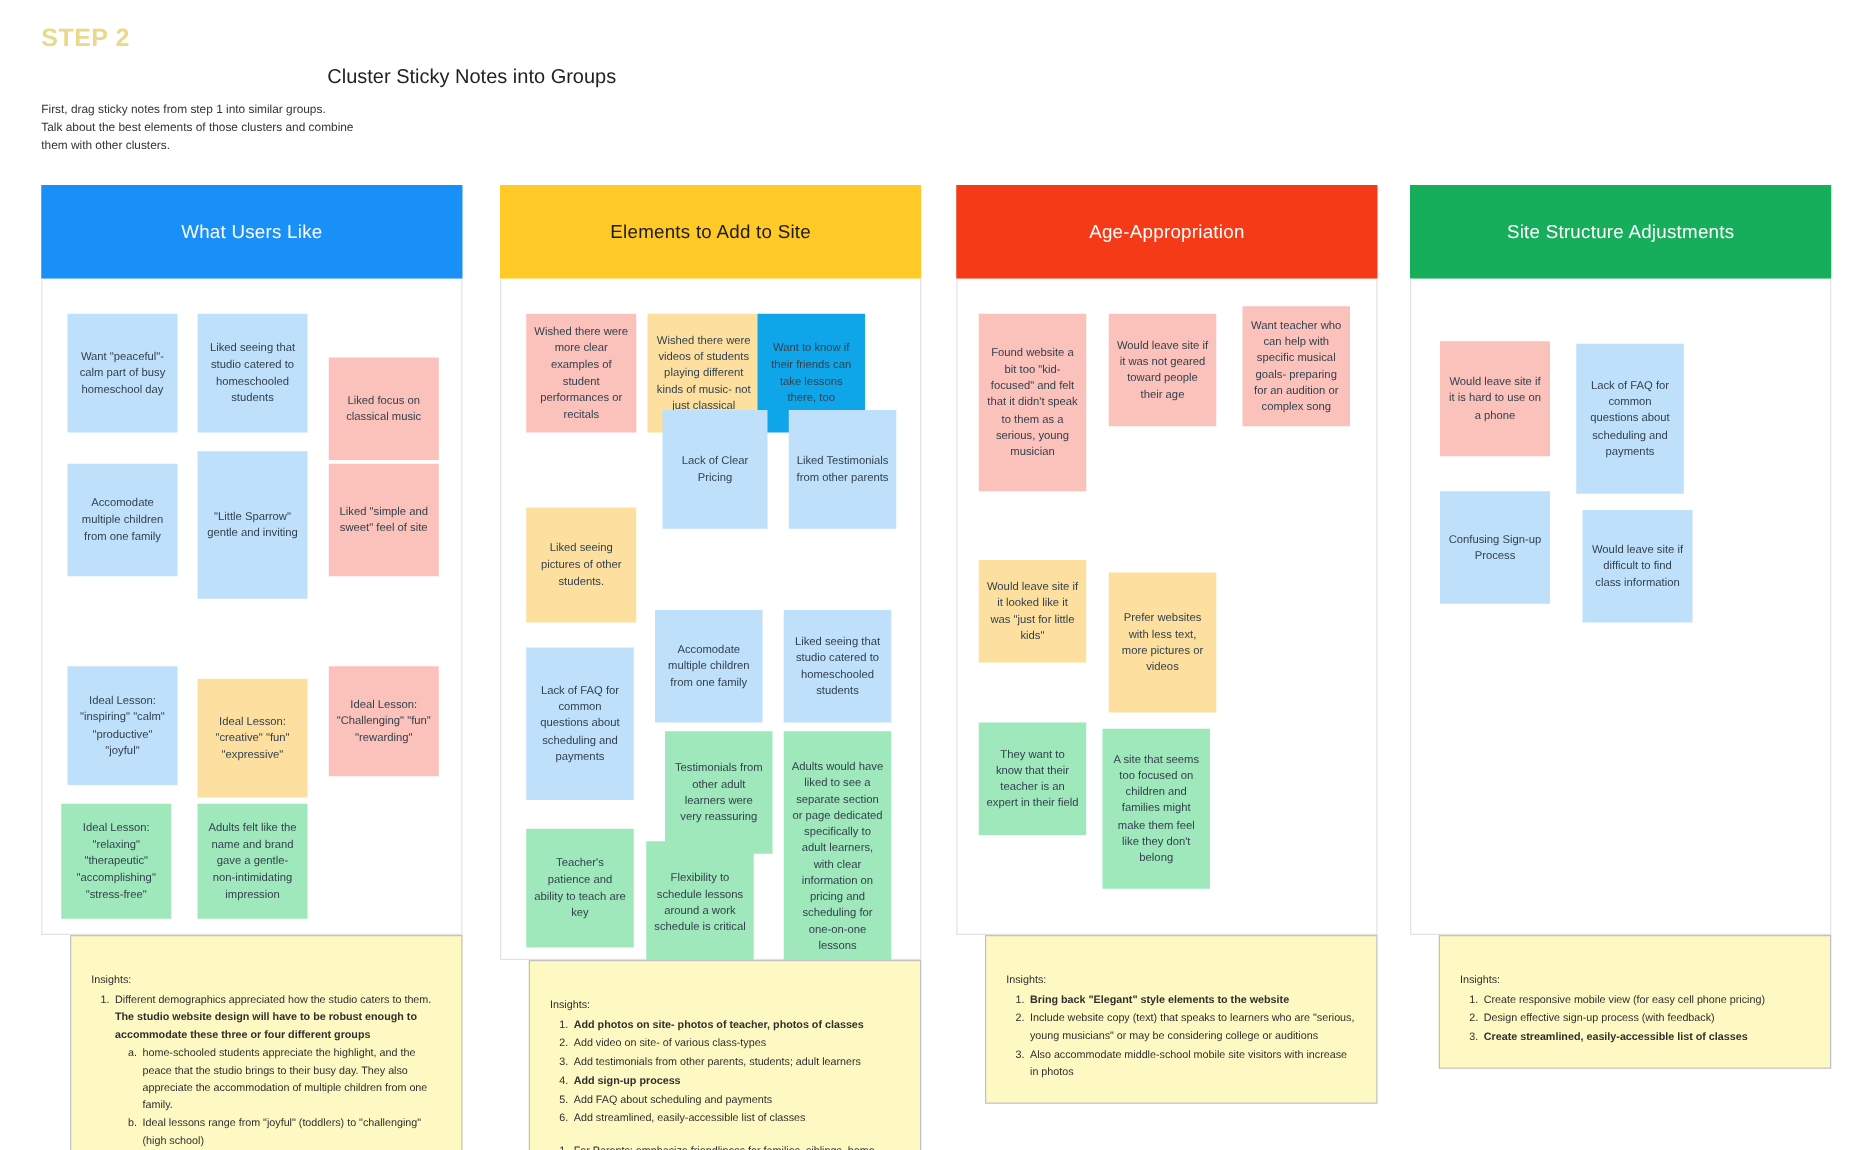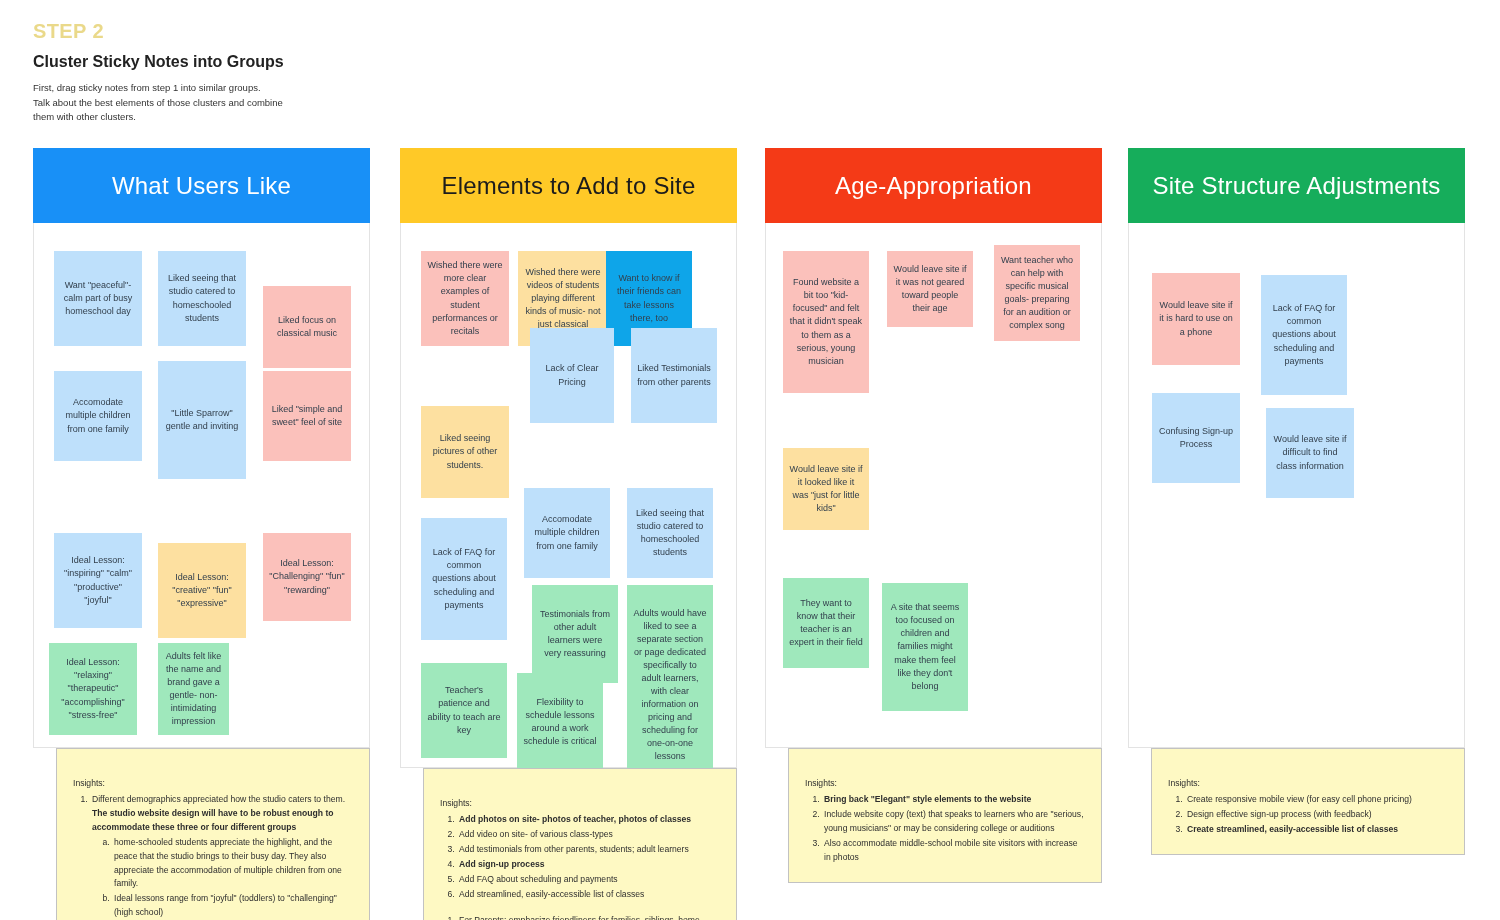--- a/index.html
+++ b/index.html
@@ -13,30 +13,30 @@
   }
   #page { position: relative; width: 1500px; height: 920px; }
 
   
   .hdr { position: absolute; left: 33px; top: 20px; width: 460px; }
   .step-kicker {
     font-size: 20px; font-weight: bold; letter-spacing: .4px;
     color: #ead98a; margin: 0 0 10px 0;
   }
   .step-title {
-    font-size: 16px; font-weight: bold; color: #222; margin: 0 0 10px 0;
+    font-size: 16px; font-weight: normal; color: #222; margin: 0 0 10px 0; text-align: right;
   }
   .step-desc { font-size: 9.5px; line-height: 1.55; color: #333; }
   .step-desc div { white-space: nowrap; }
 
   
   .col { position: absolute; top: 148px; width: 337px; }
   .col-head {
     height: 75px; display: flex; align-items: center; justify-content: center;
-    color: #ffffff; font-size: 24px; letter-spacing: .2px;
+    color: #ffffff; font-size: 15px; letter-spacing: .2px;
   }
   .col-head.dark { color: #1c1c1c; }
   .notes-pane {
     position: relative; background: #ffffff;
     border: 1px solid #e3e3e3; border-top: none;
   }
   .note {
     position: absolute;
     display: flex; align-items: center; justify-content: center;
     text-align: center;
@@ -101,21 +101,21 @@
           </div>
           <div class="note" style="left: 124px; top: 320px; width: 88px; height: 95px; background: rgb(253, 224, 160);">
             <span>Ideal Lesson: "creative" "fun" "expressive"</span>
           </div>
           <div class="note" style="left: 229px; top: 310px; width: 88px; height: 88px; background: rgb(251, 193, 187);">
             <span>Ideal Lesson: "Challenging" "fun" "rewarding"</span>
           </div>
           <div class="note" style="left: 15px; top: 420px; width: 88px; height: 92px; background: rgb(159, 232, 188);">
             <span>Ideal Lesson: "relaxing" "therapeutic" "accomplishing" "stress-free"</span>
           </div>
-          <div class="note" style="left: 124px; top: 420px; width: 71px; height: 92px; background: rgb(159, 232, 188);">
+          <div class="note" style="left: 124px; top: 420px; width: 88px; height: 92px; background: rgb(159, 232, 188);">
             <span>Adults felt like the name and brand gave a gentle- non-intimidating impression</span>
           </div>
         </div>
         <div class="insights">
           <div class="ins-label">Insights:</div>
           <ol>
             <li>Different demographics appreciated how the studio caters to them. <b>The studio website design will have to be robust enough to accommodate these three or four different groups</b><ol class="alpha">
                 <li>home-schooled students appreciate the highlight, and the peace that the studio brings to their busy day. They also appreciate the accommodation of multiple children from one family.</li>
                 <li>Ideal lessons range from "joyful" (toddlers) to "challenging" (high school)</li>
               </ol></li>
@@ -180,28 +180,31 @@
             <li>For Parents: emphasize friendliness for families, siblings, home-schooled students</li>
           </ol>
         </div>
       </div>
       <div class="col" style="left: 765px;">
         <div class="col-head" style="background: rgb(244, 58, 23);">Age-Appropriation</div>
         <div class="notes-pane" style="height: 525px;">
           <div class="note" style="left: 17px; top: 28px; width: 86px; height: 142px; background: rgb(251, 193, 187);">
             <span>Found website a bit too "kid-focused" and felt that it didn't speak to them as a serious, young musician</span>
           </div>
-          <div class="note" style="left: 121px; top: 28px; width: 86px; height: 76px; background: rgb(251, 193, 187);">
+          <div class="note" style="left: 121px; top: 28px; width: 86px; height: 90px; background: rgb(251, 193, 187);">
             <span>Would leave site if it was not geared toward people their age</span>
           </div>
           <div class="note" style="left: 228px; top: 22px; width: 86px; height: 96px; background: rgb(251, 193, 187);">
             <span>Want teacher who can help with specific musical goals- preparing for an audition or complex song</span>
           </div>
           <div class="note" style="left: 17px; top: 225px; width: 86px; height: 82px; background: rgb(253, 224, 160);">
             <span>Would leave site if it looked like it was "just for little kids"</span>
+          </div>
+          <div class="note" style="left: 121px; top: 235px; width: 86px; height: 112px; background: rgb(253, 224, 160);">
+            <span>Prefer websites with less text, more pictures or videos</span>
           </div>
           <div class="note" style="left: 17px; top: 355px; width: 86px; height: 90px; background: rgb(159, 232, 188);">
             <span>They want to know that their teacher is an expert in their field</span>
           </div>
           <div class="note" style="left: 116px; top: 360px; width: 86px; height: 128px; background: rgb(159, 232, 188);">
             <span>A site that seems too focused on children and families might make them feel like they don't belong</span>
           </div>
         </div>
         <div class="insights">
           <div class="ins-label">Insights:</div>

